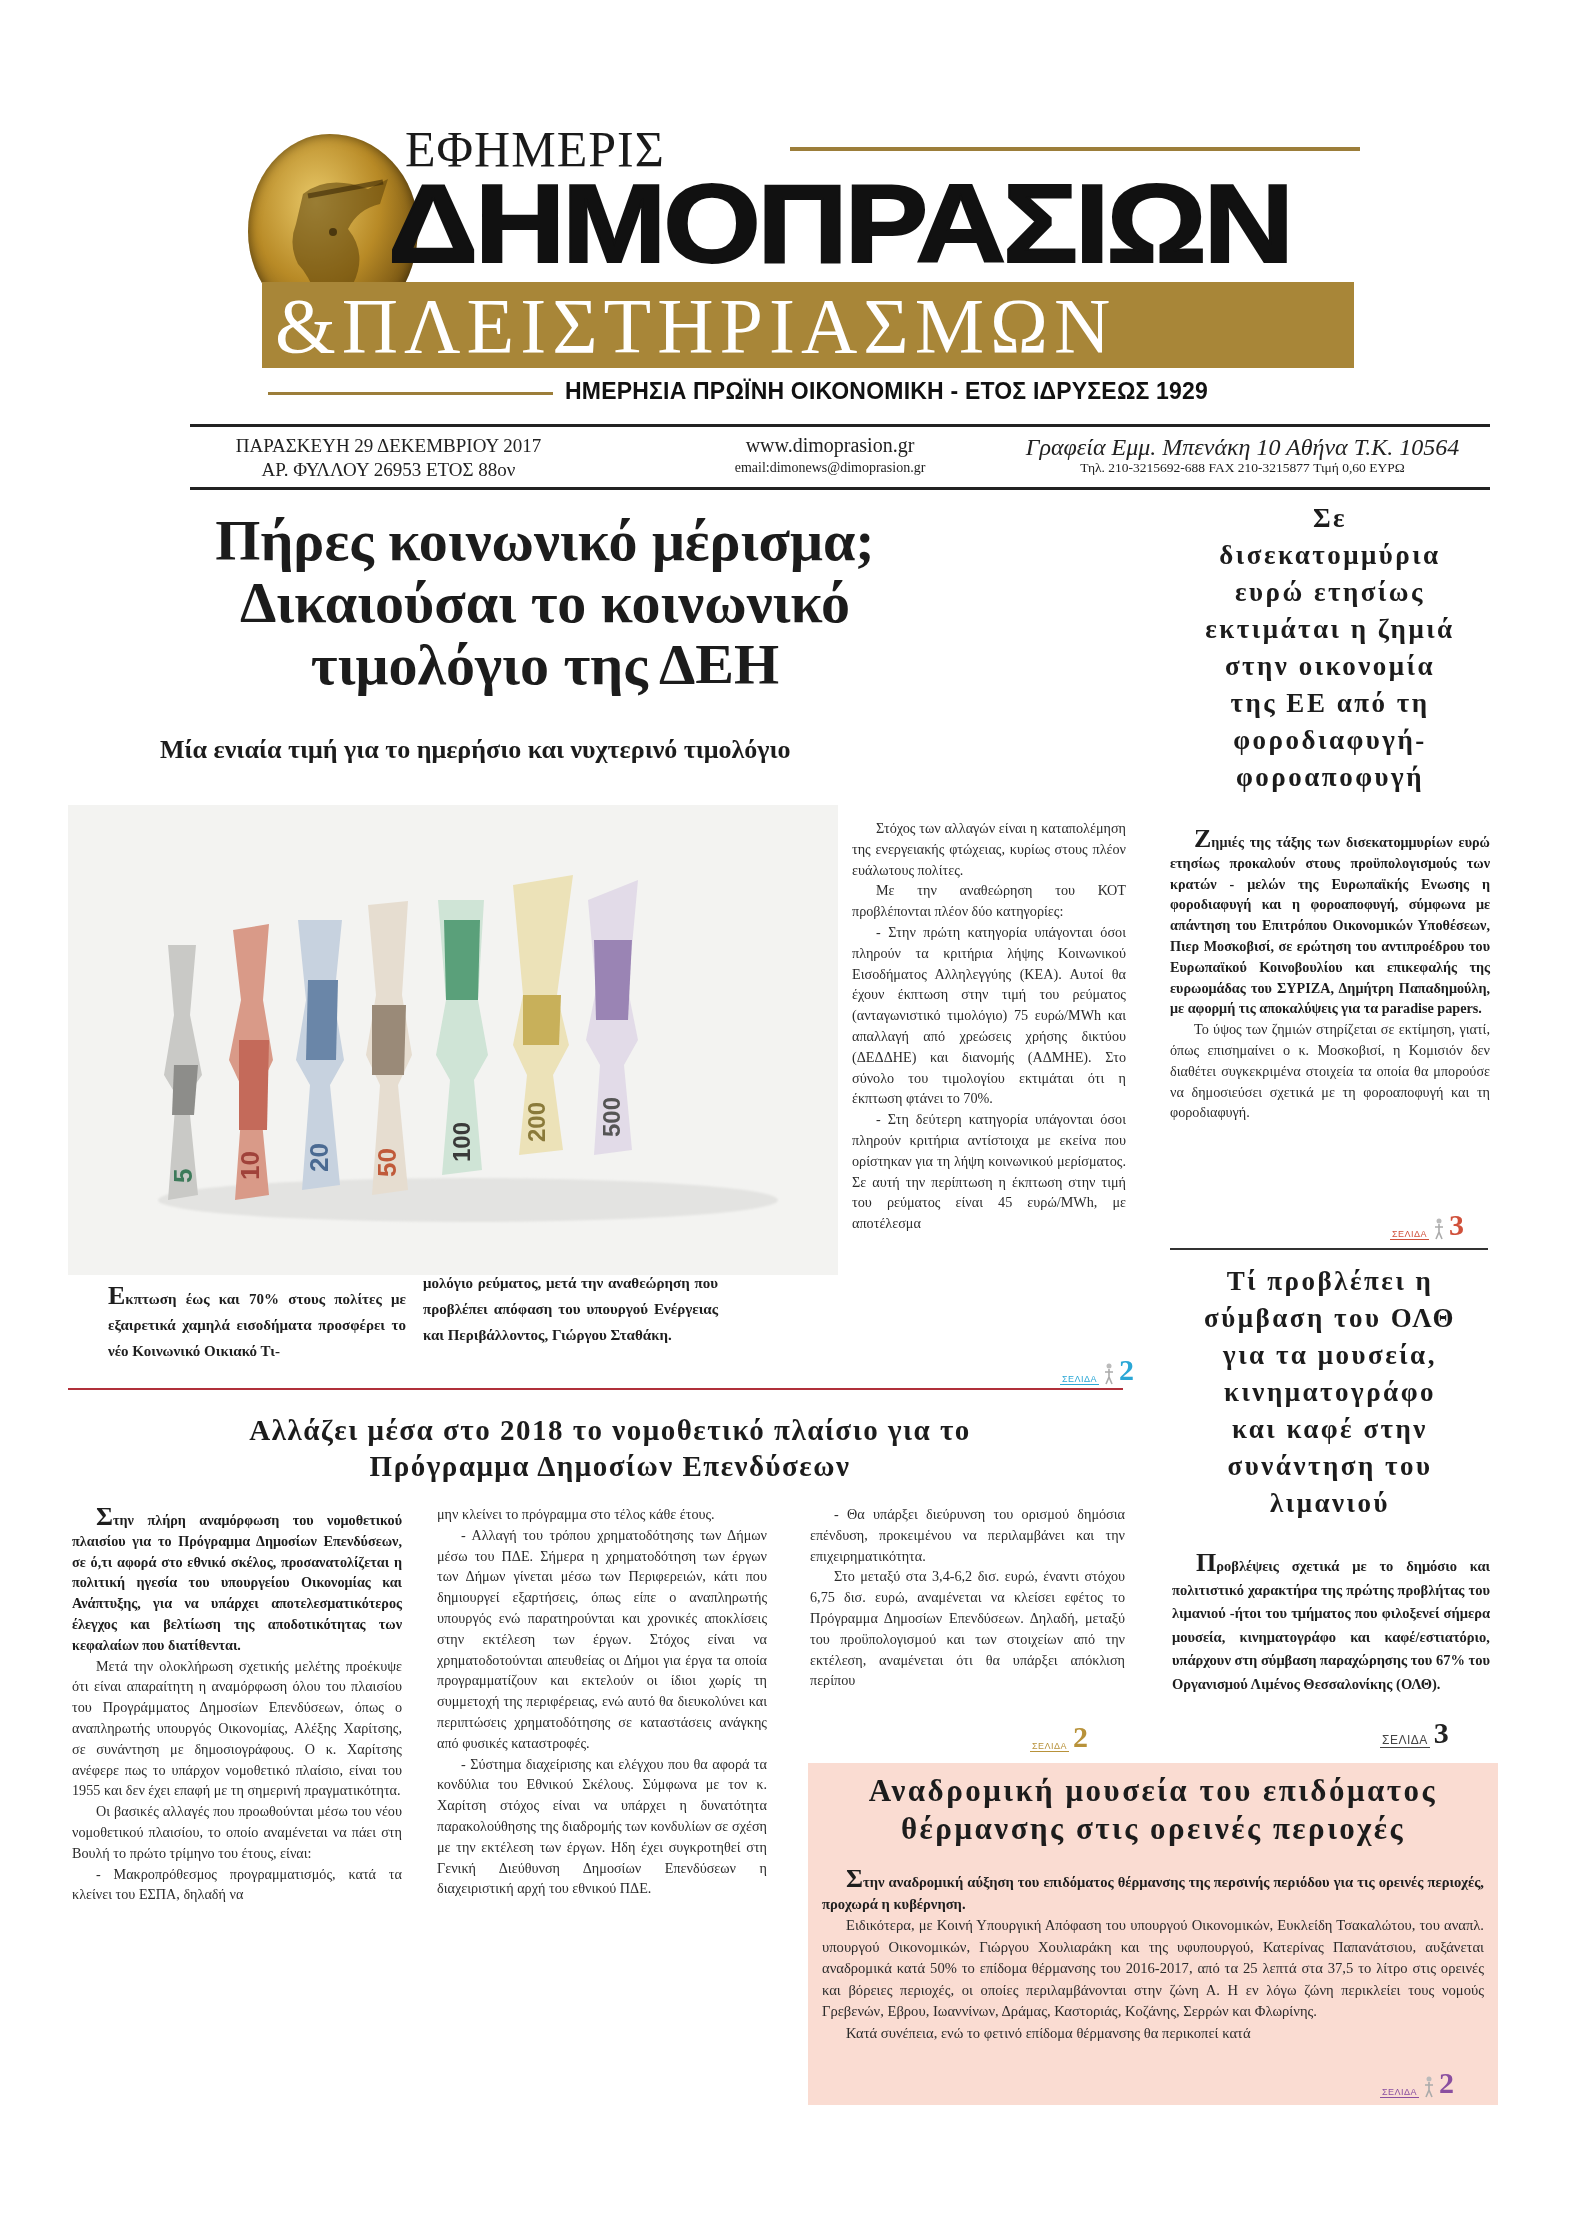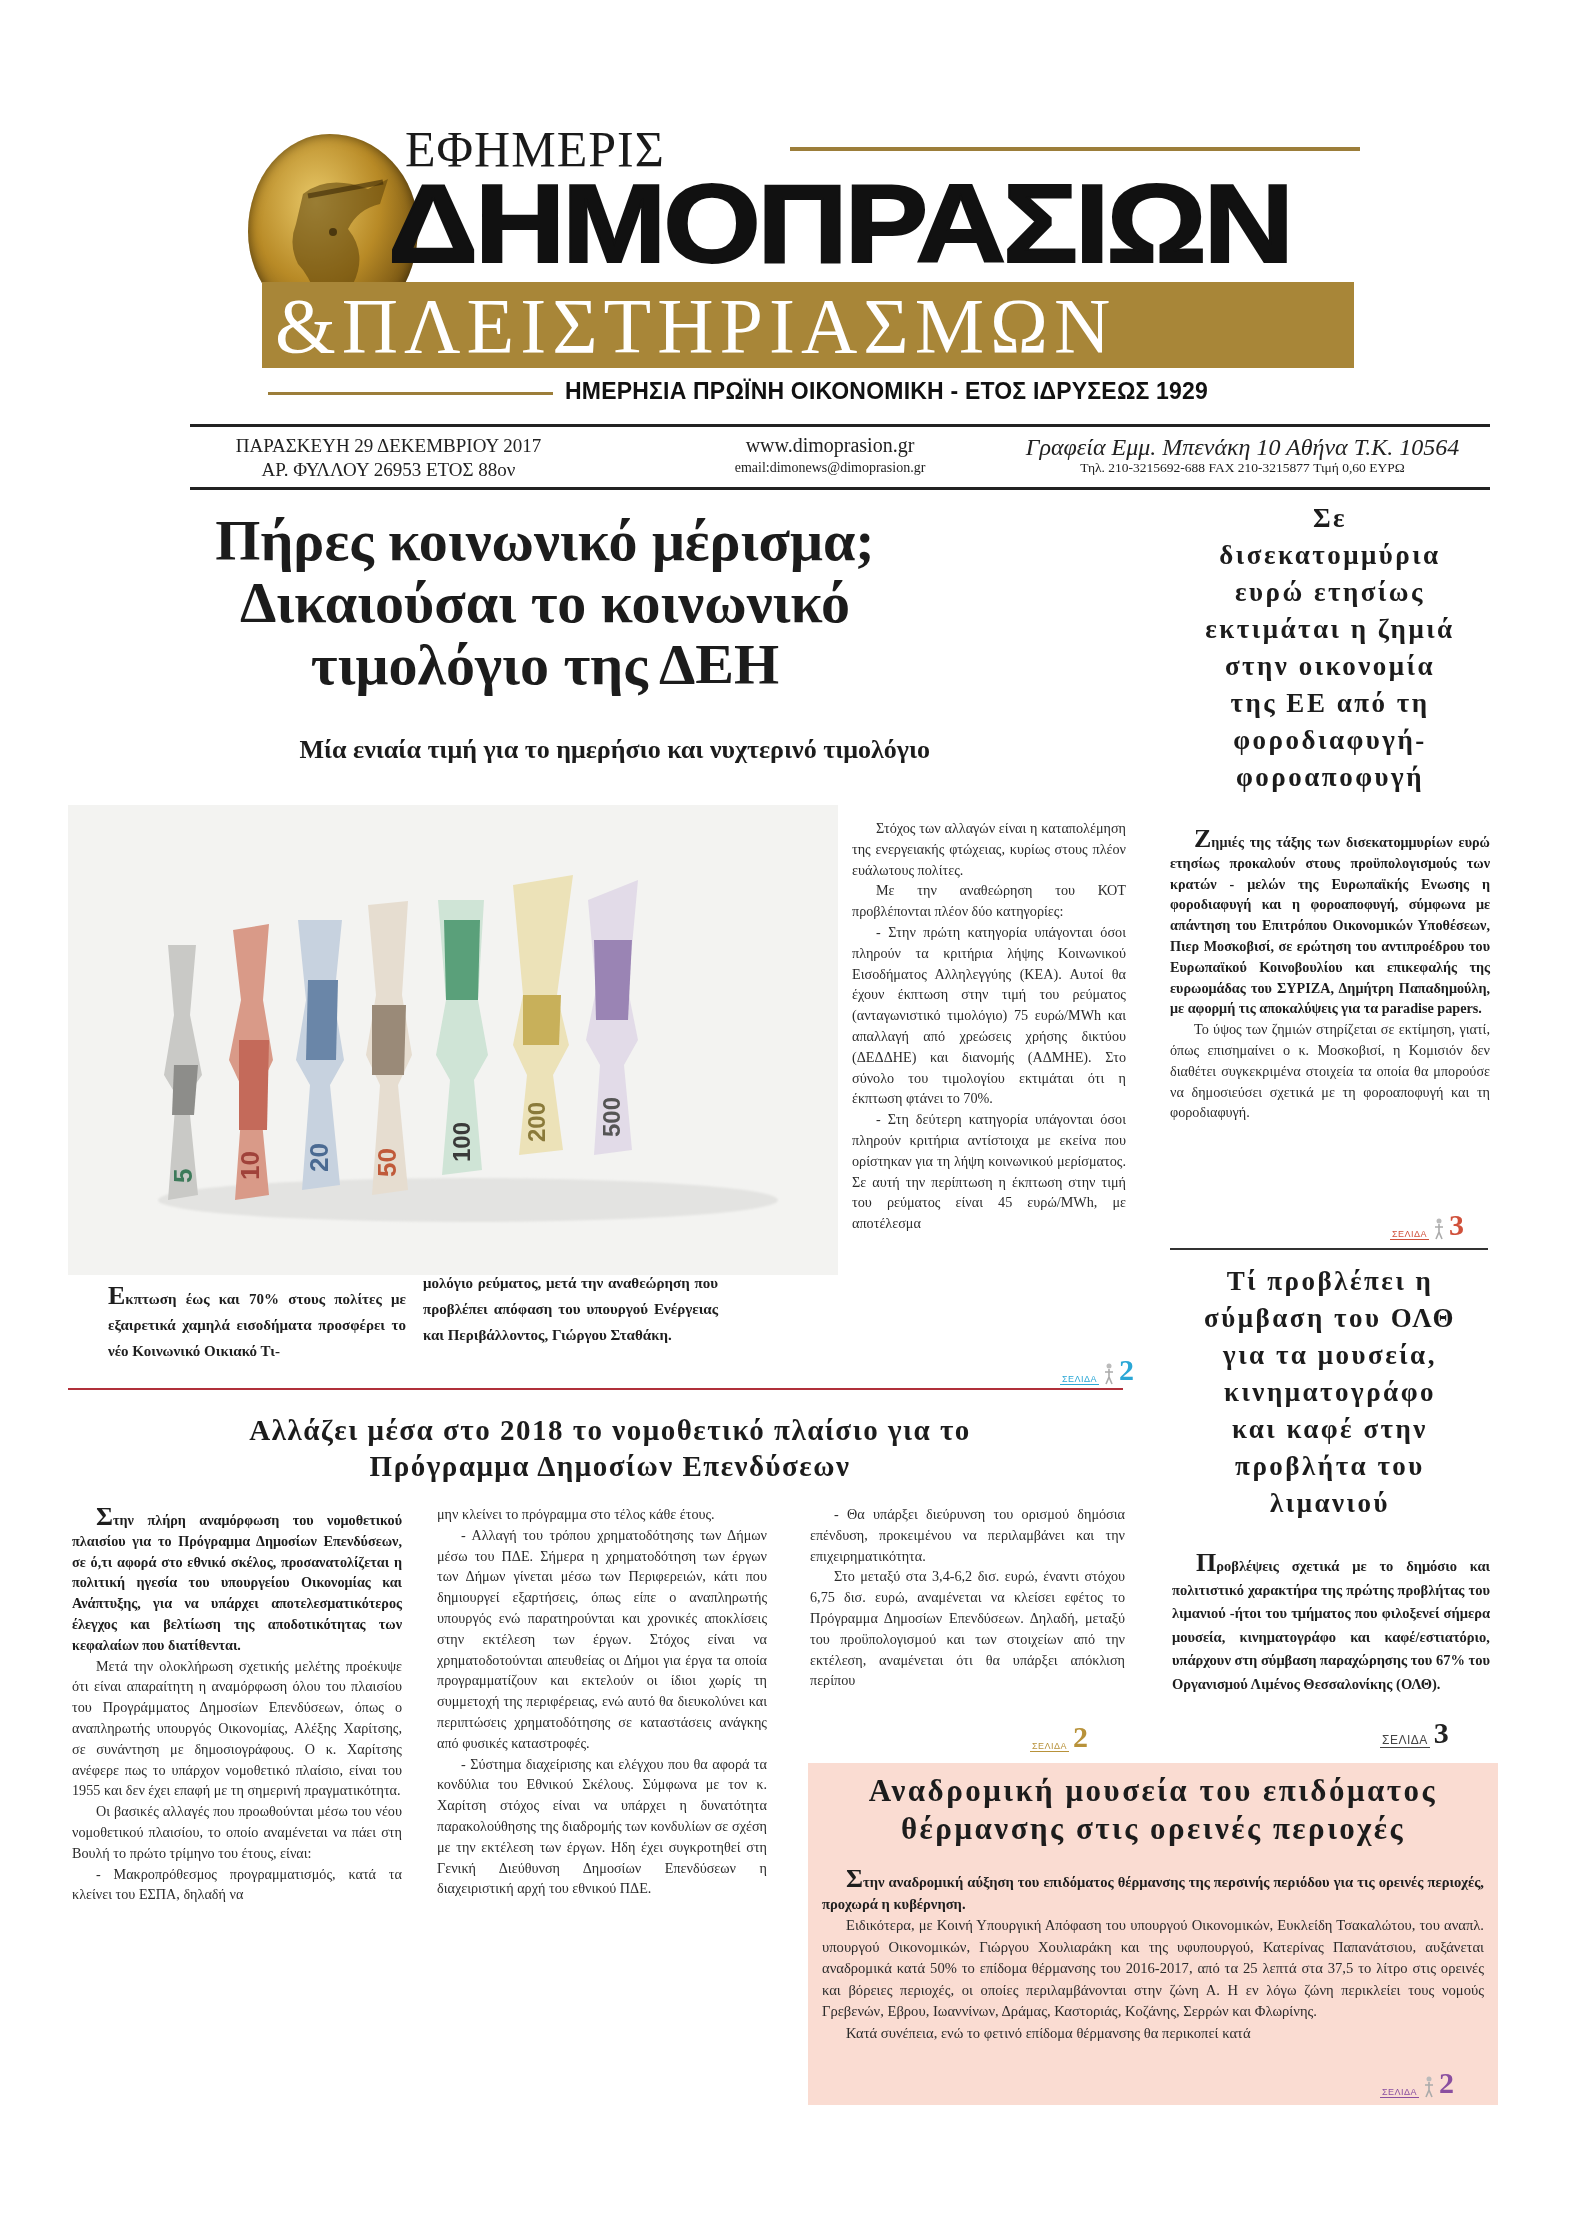--- a/index.html
+++ b/index.html
@@ -19,21 +19,21 @@
   .mast-gold { left: 275px; top: 283px; font-family: "Liberation Serif", serif; font-size: 78px; color: #ffffff; letter-spacing: 6px; line-height: 86px; white-space: nowrap; }
   .gold-line-bot { left: 268px; top: 392px; width: 285px; height: 3px; background: #9c7e3a; }
   .mast-sub { left: 565px; top: 378px; font-family: "Liberation Sans", sans-serif; font-weight: bold; font-size: 23px; letter-spacing: 0.2px; color: #111; white-space: nowrap; }
 
   
   .rule { background: #222; height: 3px; }
   .info { font-family: "Liberation Serif", serif; color: #222; white-space: nowrap; text-align: center; }
 
   
   .h-main { left: 160px; top: 510px; width: 770px; text-align: center; font-family: "Liberation Serif", serif; font-weight: bold; font-size: 58px; line-height: 62px; color: #1c1c1c; }
-  .h-sub { left: 160px; top: 735px; width: 770px; text-align: right; font-weight: bold; font-size: 26px; color: #1c1c1c; }
+  .h-sub { left: 160px; top: 735px; width: 770px; text-align: left; font-weight: bold; font-size: 26px; color: #1c1c1c; }
   .h-side { text-align: center; font-weight: bold; font-size: 27px; line-height: 37px; letter-spacing: 2.5px; color: #1c1c1c; }
 
   .body { font-family: "Liberation Serif", serif; font-size: 14.2px; line-height: 20.8px; color: #2b2b2b; text-align: justify; }
   .body p { text-indent: 24px; }
   .body p.noindent { text-indent: 0; }
   .lead { font-weight: bold; color: #1e1e1e; }
   .dropcap { font-size: 26px; font-weight: bold; line-height: 1; }
 
   .photo { left: 68px; top: 805px; width: 770px; height: 470px; background: #f3f3f1; overflow: hidden; }
 
@@ -183,21 +183,21 @@
   <span class="num" style="color:#d0503a;">3</span>
 </div>
 <div class="abs side-rule" style="left:1170px; top:1248px; width:318px;"></div>
 
 <div class="abs h-side" style="left:1165px; top:1263px; width:330px;">
   <div>Τί  προβλέπει  η</div>
   <div>σύμβαση  του  ΟΛΘ</div>
   <div>για  τα  μουσεία,</div>
   <div>κινηματογράφο</div>
   <div>και  καφέ  στην</div>
-  <div>προβλήτα  του</div>
+  <div>συνάντηση  του</div>
   <div>λιμανιού</div>
 </div>
 <div class="abs body lead" style="left:1172px; top:1550px; width:318px; font-size:14.5px; line-height:23.5px;">
   <p><span class="dropcap">Π</span><span>ροβλέψεις σχετικά με το δημόσιο και πολιτιστικό χαρακτήρα της πρώτης προβλήτας του λιμανιού -ήτοι του τμήματος που φιλοξενεί σήμερα μουσεία, κινηματογράφο και καφέ/εστιατόριο, υπάρχουν στη σύμβαση παραχώρησης του 67% του Οργανισμού Λιμένος Θεσσαλονίκης (ΟΛΘ).</span></p>
 </div>
 <div class="abs page-ref" style="left:1380px; top:1718px;">
   <span class="tag" style="color:#444; font-size:12px;">ΣΕΛΙΔΑ</span>
   <span class="num" style="color:#222;">3</span>
 </div>
 

